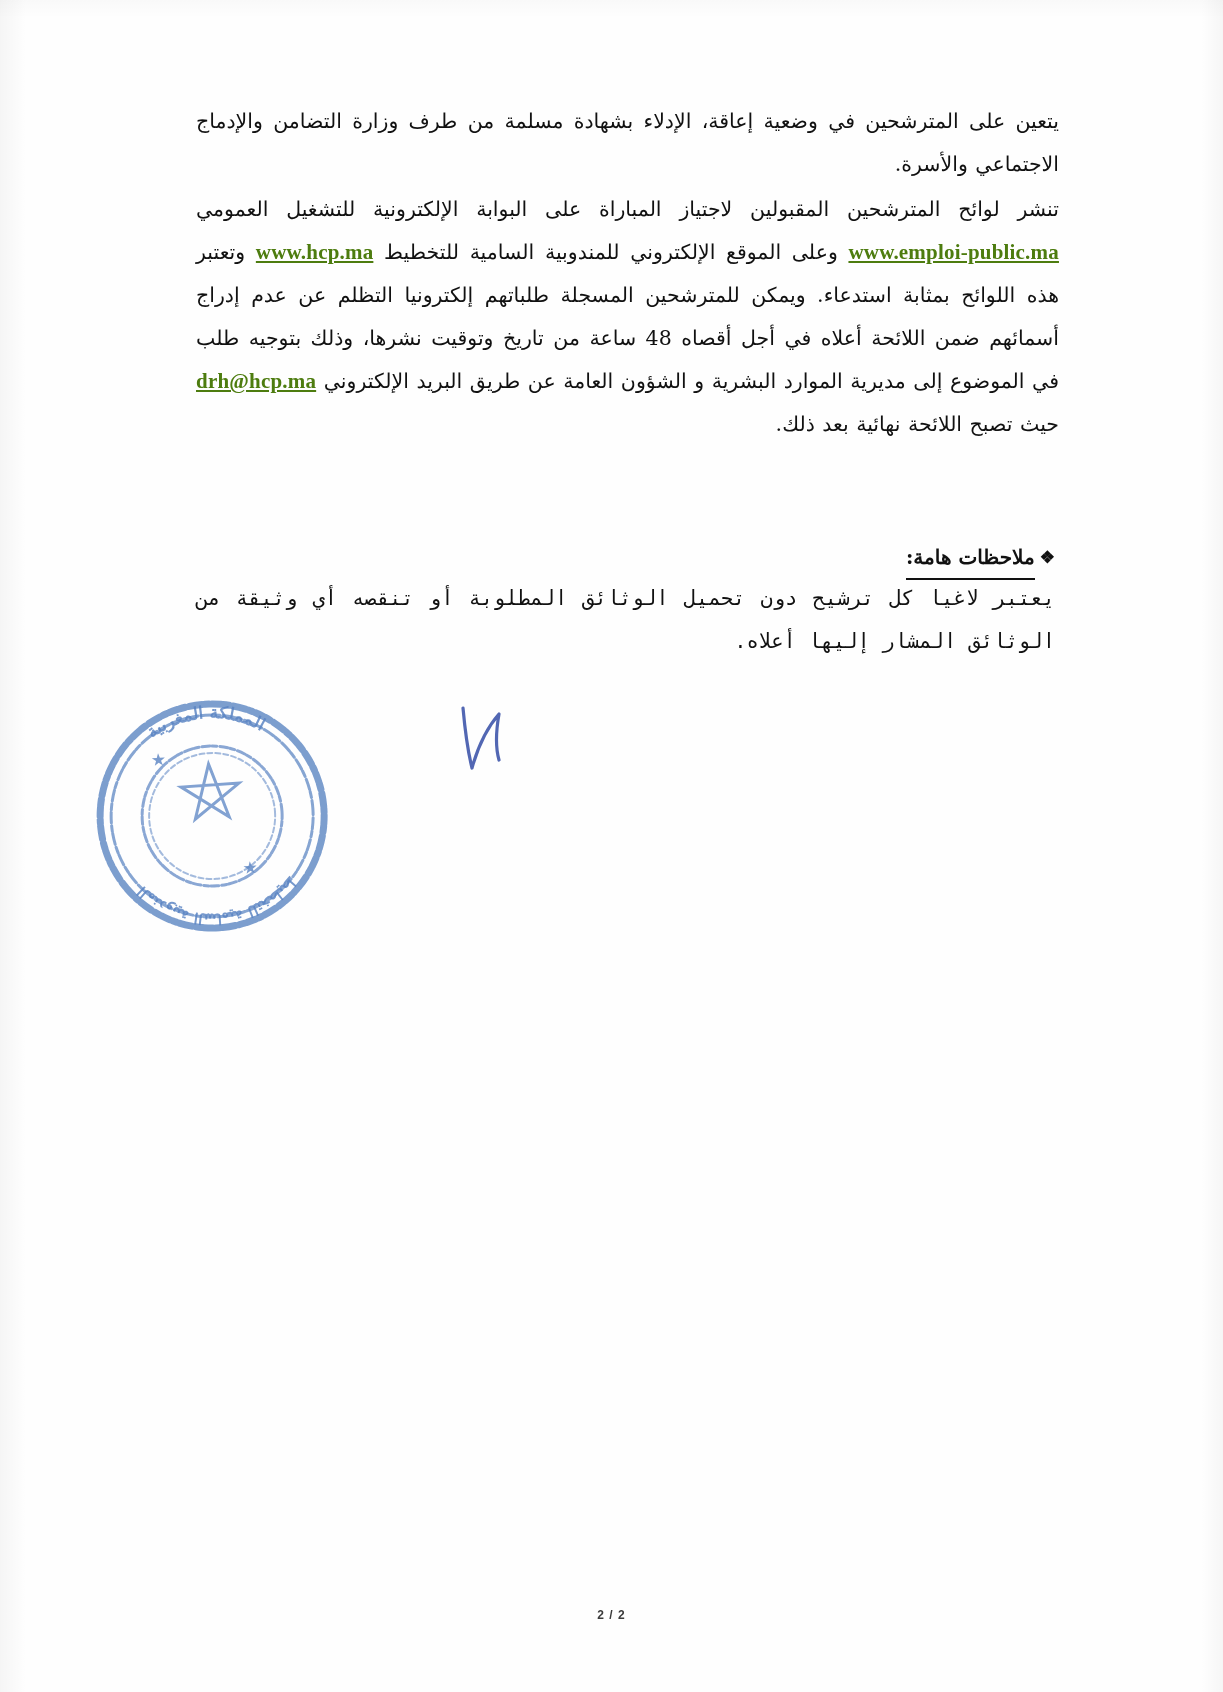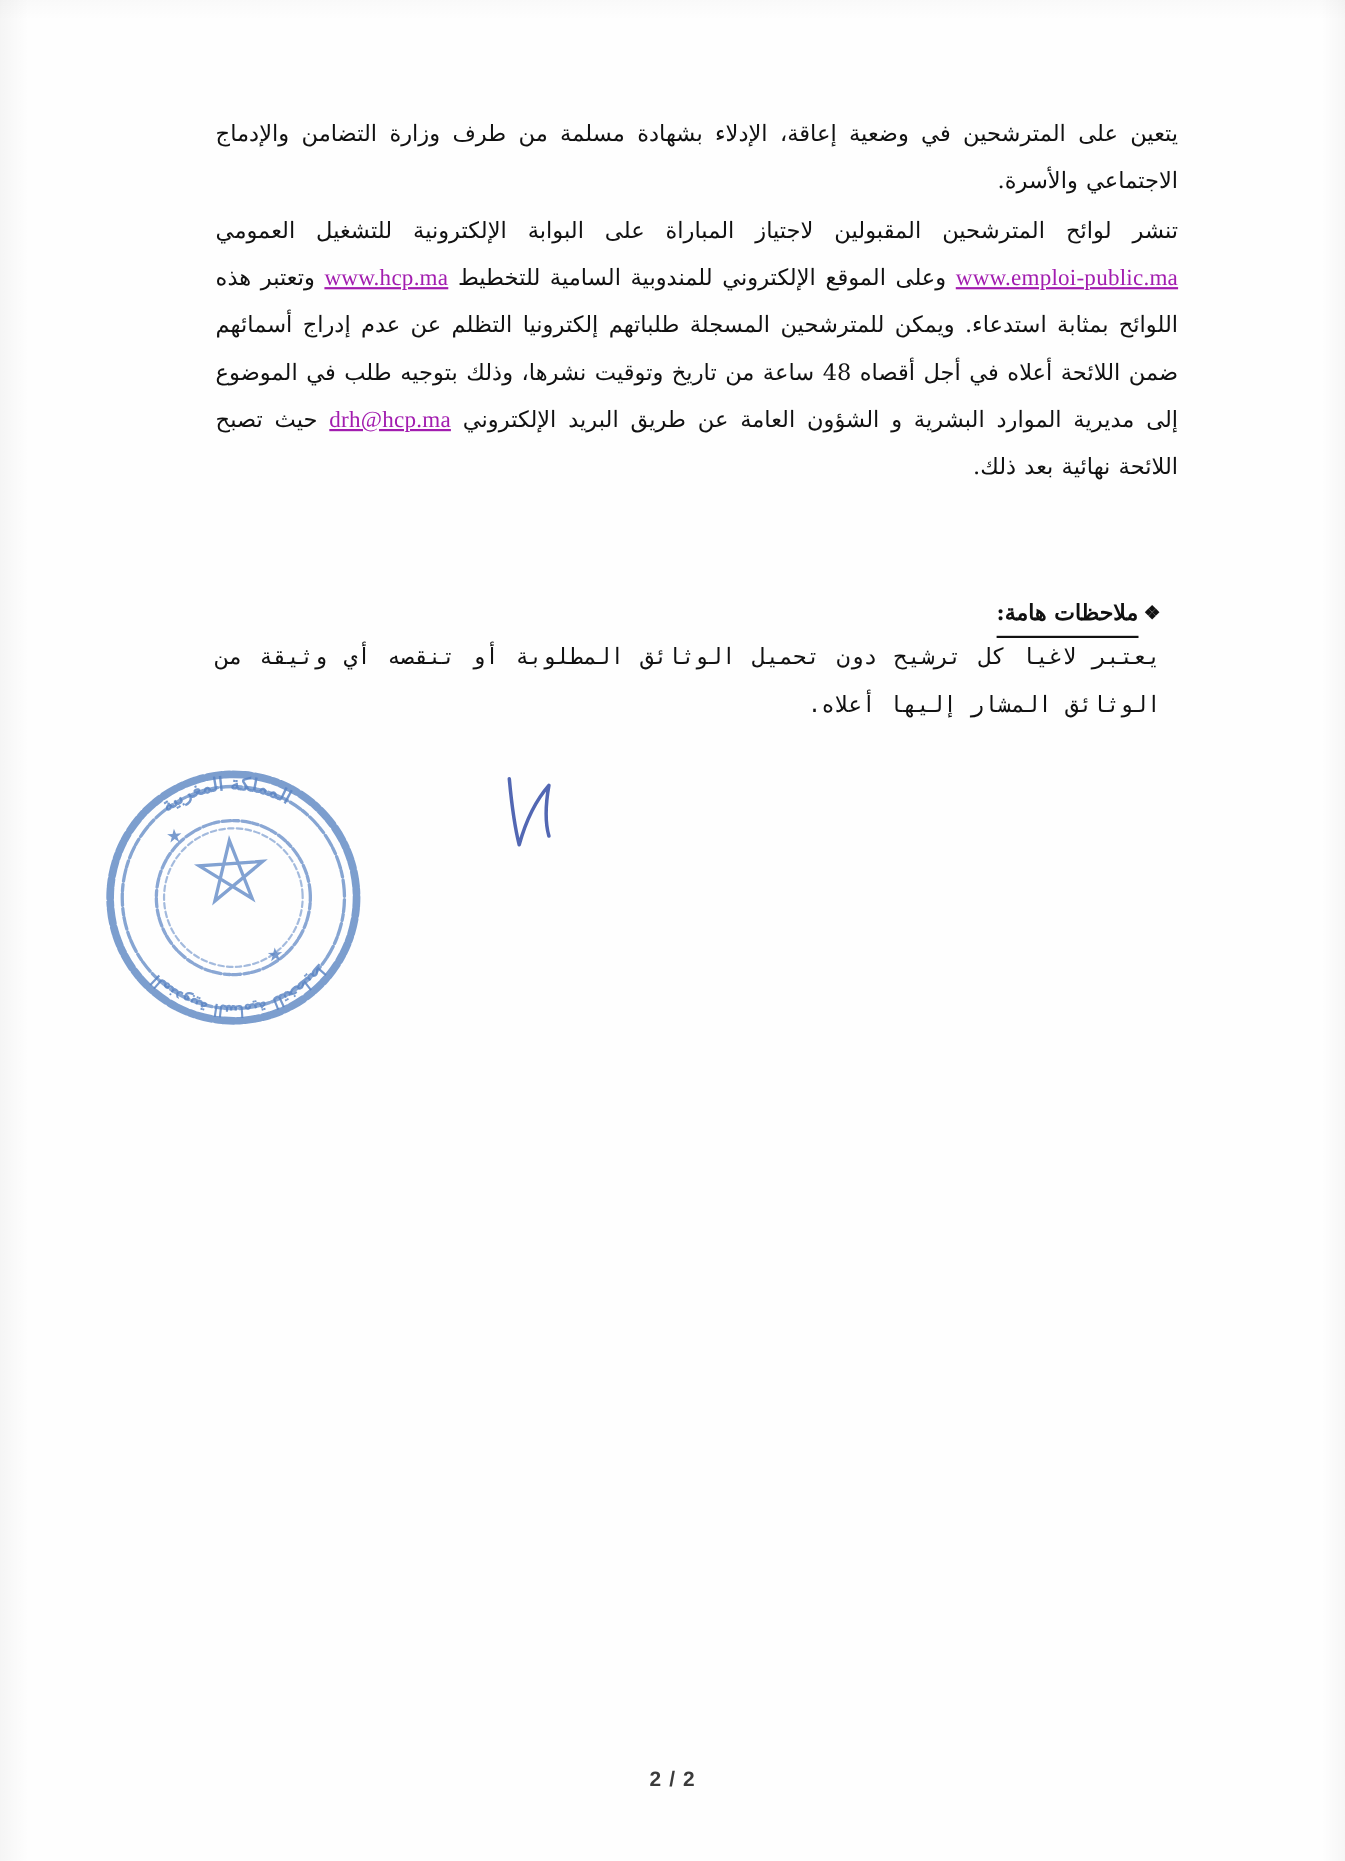--- a/index.html
+++ b/index.html
@@ -23,41 +23,42 @@
     pointer-events:none;
     z-index:0;
   }
   .page{
     position:absolute;
     inset:0;
     z-index:2;
   }
   .body-block{
     position:absolute;
-    right:152px;
+    right:164px;
     left:196px;
     top:100px;
     text-align:justify;
     text-align-last:right;
     direction:rtl;
   }
   p.para{
     margin:0 0 2px 0;
     font-size:20.5px;
     line-height:43px;
     letter-spacing:0px;
     word-spacing:1px;
   }
   .link{
-    color:#a21caf;
+    color:#4d7c0f;
     font-family:"Liberation Serif","DejaVu Serif",serif;
     direction:ltr;
     unicode-bidi:embed;
     font-size:21px;
     letter-spacing:.2px;
+    font-weight:bold;
   }
   .notes-head{
     position:absolute;
     right:168px;
     top:545px;
     font-size:20px;
     font-weight:bold;
     direction:rtl;
     white-space:nowrap;
   }
@@ -104,21 +105,21 @@
     width:80px;
     height:80px;
     z-index:4;
   }
   .footer{
     position:absolute;
     left:0; right:0;
     top:1608px;
     text-align:center;
     font-family:"Liberation Sans","DejaVu Sans",sans-serif;
-    font-size:19px;
+    font-size:12px;
     font-weight:bold;
     color:#3b3b3b;
     letter-spacing:1px;
     direction:ltr;
   }
 </style>
 </head>
 <body>
 
 <div class="scan-tint"></div>

